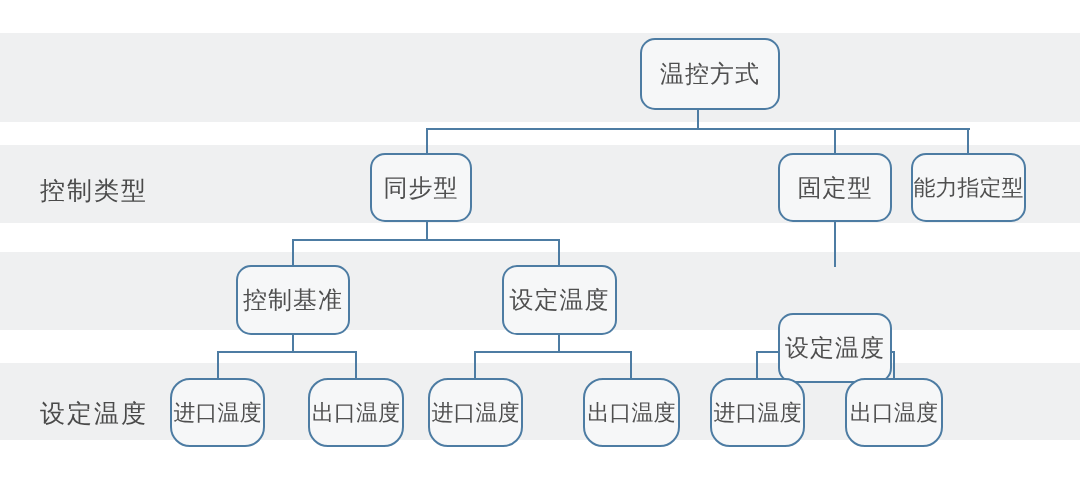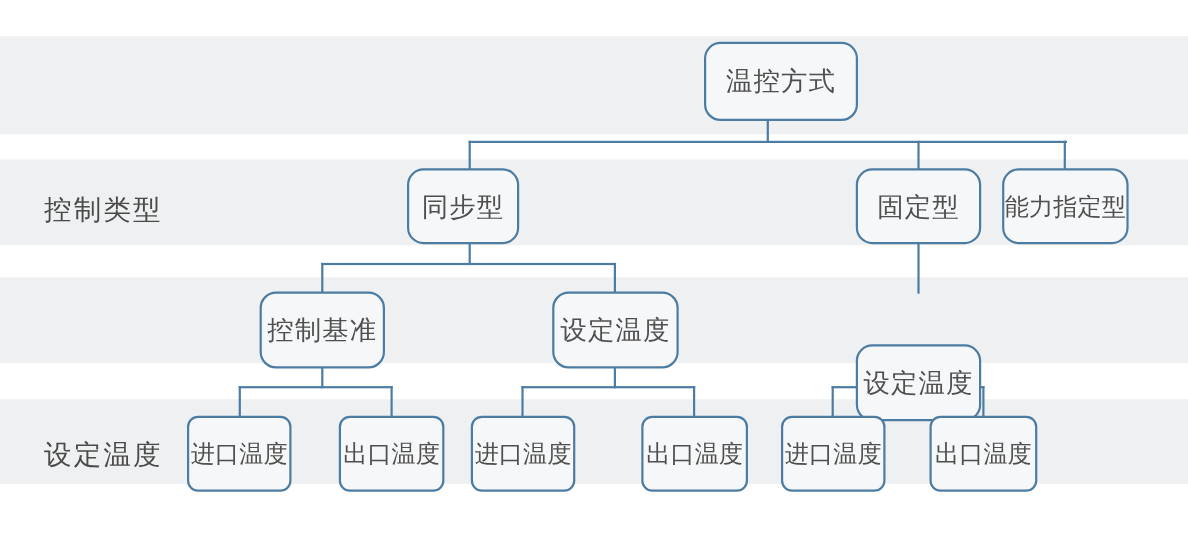--- a/index.html
+++ b/index.html
@@ -66,21 +66,21 @@
     letter-spacing:1px;
     white-space:nowrap;
   }
   .n-root     { left:640px; top:38px;  width:140px; height:72px; }
   .n-sync     { left:370px; top:153px; width:102px; height:69px; }
   .n-fixed    { left:778px; top:153px; width:114px; height:69px; }
   .n-cap      { left:911px; top:153px; width:115px; height:69px; font-size:22px; letter-spacing:0; }
   .n-amb      { left:236px; top:265px; width:114px; height:70px; }
   .n-mach     { left:502px; top:265px; width:115px; height:70px; }
   .n-set      { left:778px; top:265px; width:114px; height:70px;margin-top:48px; }
-  .leaf       { font-size:22px; letter-spacing:0; border-radius:10px; }
+  .leaf       { font-size:22px; letter-spacing:0; border-radius:20px; }
   .n-in1      { left:170px; top:378px; width:95px; height:69px; }
   .n-out1     { left:308px; top:378px; width:96px; height:69px; }
   .n-in2      { left:428px; top:378px; width:95px; height:69px; }
   .n-out2     { left:583px; top:378px; width:97px; height:69px; }
   .n-in3      { left:710px; top:378px; width:95px; height:69px; }
   .n-out3     { left:845px; top:378px; width:98px; height:69px; }
 
   
   .rowlabel {
     position:absolute; left:40px;

